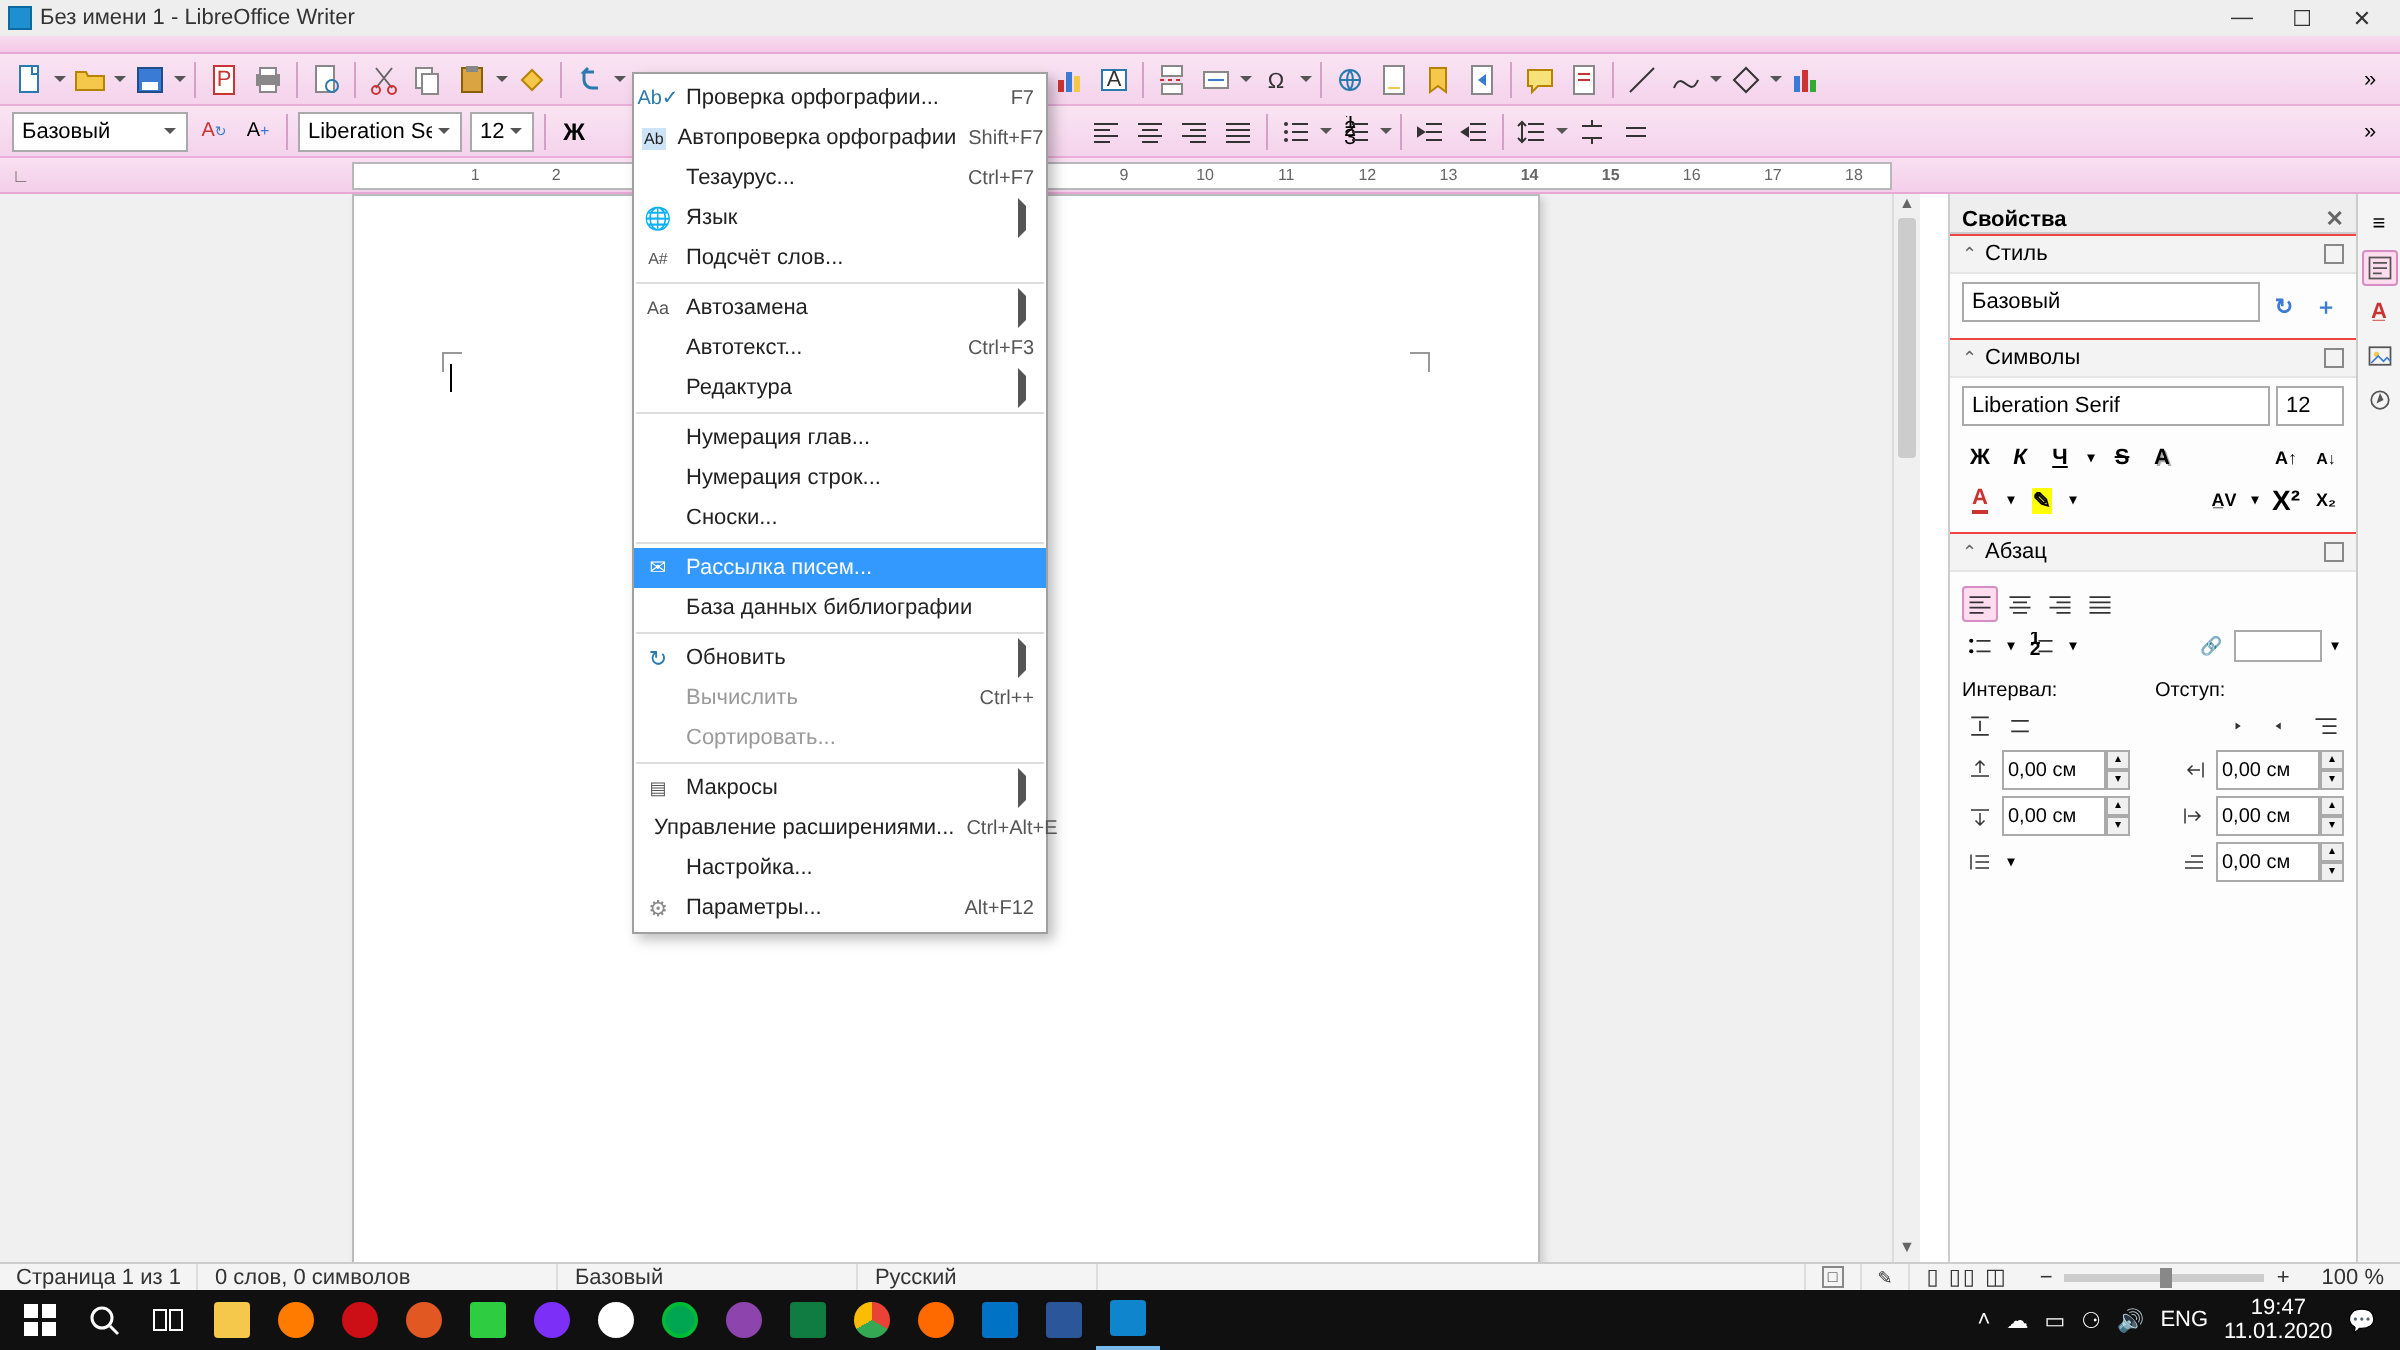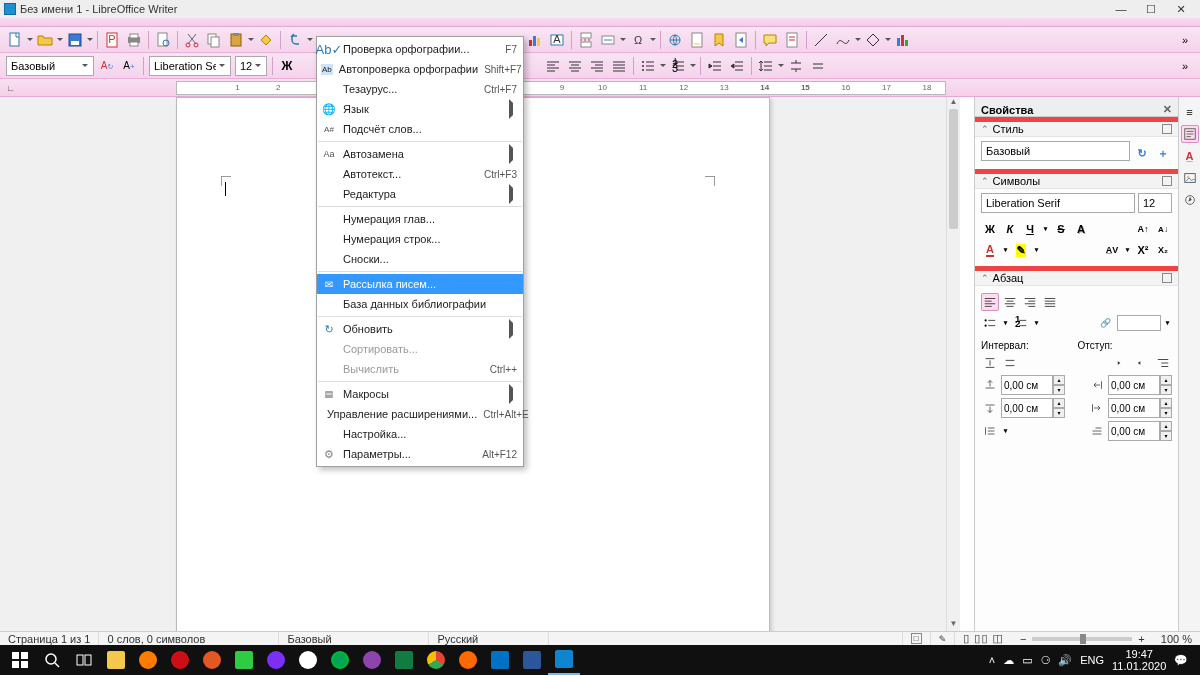--- a/index.html
+++ b/index.html
@@ -50,21 +50,21 @@
 .menu-item .micon { width: 16px; height: 16px; display: flex; align-items: center; justify-content: center; }
 .menu-item .label { flex: 1; white-space: nowrap; }
 .menu-item .sc { color: #555; font-size: 10px; }
 .menu-item .sub::after { content: ""; border: 4px solid transparent; border-left-color: #555; }
 .menu-sep { height: 1px; background: #ddd; margin: 2px 1px; }
 
 
 .sidebar { position: absolute; right: 22px; top: 97px; bottom: 44px; width: 204px; background: #fdfdfd; border-left: 1px solid #ccc; }
 .side-header { height: 20px; background: #eee; border-bottom: 1px solid #ccc; display: flex; align-items: flex-end; padding: 0 6px; font-weight: bold; }
 .side-header .close { margin-left: auto; color: #666; }
-.section-head { height: 20px; background: #f3f3f3; border-top: 5px solid #ef4444; border-bottom: 1px solid #e5e5e5; display: flex; align-items: center; padding: 0 6px; gap: 4px; font-size: 11px; }
+.section-head { height: 20px; background: #f3f3f3; border-top: 1px solid #ef4444; border-bottom: 1px solid #e5e5e5; display: flex; align-items: center; padding: 0 6px; gap: 4px; font-size: 11px; }
 .section-head::before { content: "⌃"; font-size: 9px; color: #666; }
 .section-head .undock { margin-left: auto; width: 10px; height: 10px; border: 1px solid #888; }
 .section-body { padding: 4px 6px; }
 .side-combo { width: 100%; height: 20px; border: 1px solid #aaa; background: #fff; display: flex; align-items: center; padding: 0 2px 0 4px; margin-bottom: 4px; }
 .side-combo span { flex: 1; }
 .side-row { display: flex; gap: 2px; align-items: center; margin: 3px 0; }
 .side-btn { width: 18px; height: 18px; border: 1px solid transparent; display: flex; align-items: center; justify-content: center; border-radius: 2px; font-weight: bold; font-size: 11px; }
 .spin { display: flex; height: 20px; }
 .spin input { width: 52px; border: 1px solid #aaa; padding: 0 2px; font-size: 10px; }
 .spin .spb { width: 12px; display: flex; flex-direction: column; }
@@ -406,21 +406,21 @@
 </div>
 <div class="scrollbar-v">
   <div style="position:absolute;top:0;left:0;right:0;height:12px;text-align:center;font-size:8px;color:#666">▲</div>
   <div class="scroll-thumb"></div>
   <div style="position:absolute;bottom:0;left:0;right:0;height:12px;text-align:center;font-size:8px;color:#666">▼</div>
 </div>
 
 <div class="menu" id="menu">
     <div class="menu-item">
       <div class="micon">
-        <span style="font-size:13px;color:#2a7ab0">Ab✓</span>
+        <span style="font-size:10px;color:#2a7ab0">Ab✓</span>
       </div>
       <div class="label">Проверка орфографии...</div>
       <div class="sc">F7</div>
     </div>
     <div class="menu-item">
       <div class="micon">
         <span style="font-size:8px;background:#cde3f7;padding:1px">Ab</span>
       </div>
       <div class="label">Автопроверка орфографии</div>
       <div class="sc">Shift+F7</div>
@@ -488,26 +488,26 @@
     <div class="menu-sep"></div>
     <div class="menu-item">
       <div class="micon">
         <span style="font-size:11px;color:#2a7ab0">↻</span>
       </div>
       <div class="label">Обновить</div>
       <div class="sub"></div>
     </div>
     <div class="menu-item disabled">
       <div class="micon"></div>
-      <div class="label">Сортировать...</div>
-    </div>
-    <div class="menu-item disabled">
-      <div class="micon"></div>
       <div class="label">Вычислить</div>
       <div class="sc">Ctrl++</div>
+    </div>
+    <div class="menu-item disabled">
+      <div class="micon"></div>
+      <div class="label">Сортировать...</div>
     </div>
     <div class="menu-sep"></div>
     <div class="menu-item">
       <div class="micon">
         <span style="font-size:9px;color:#555">▤</span>
       </div>
       <div class="label">Макросы</div>
       <div class="sub"></div>
     </div>
     <div class="menu-item">
@@ -584,21 +584,21 @@
           <span style="color:#c33;border-bottom:2px solid #c33">A</span>
         </div>
       <div class="side-btn" style="width:9px;font-size:7px">▾</div>
       <div class="side-btn">
           <span style="background:#ff0">✎</span>
         </div>
       <div class="side-btn" style="width:9px;font-size:7px">▾</div>
       <div style="flex:1"></div>
       <div class="side-btn" style="font-size:9px">A̲V</div>
       <div class="side-btn" style="width:9px;font-size:7px">▾</div>
-      <div class="side-btn" style="font-size:11px">X²</div>
+      <div class="side-btn" style="font-size:14px">X²</div>
       <div class="side-btn" style="font-size:9px">X₂</div>
     </div>
   </div>
   <div class="section-head">
       <span>Абзац</span>
       <span class="undock"></span>
     </div>
   <div class="section-body">
     <div class="side-row">
       <div class="side-btn" style="background:#fde;border-color:#d78cc2">

